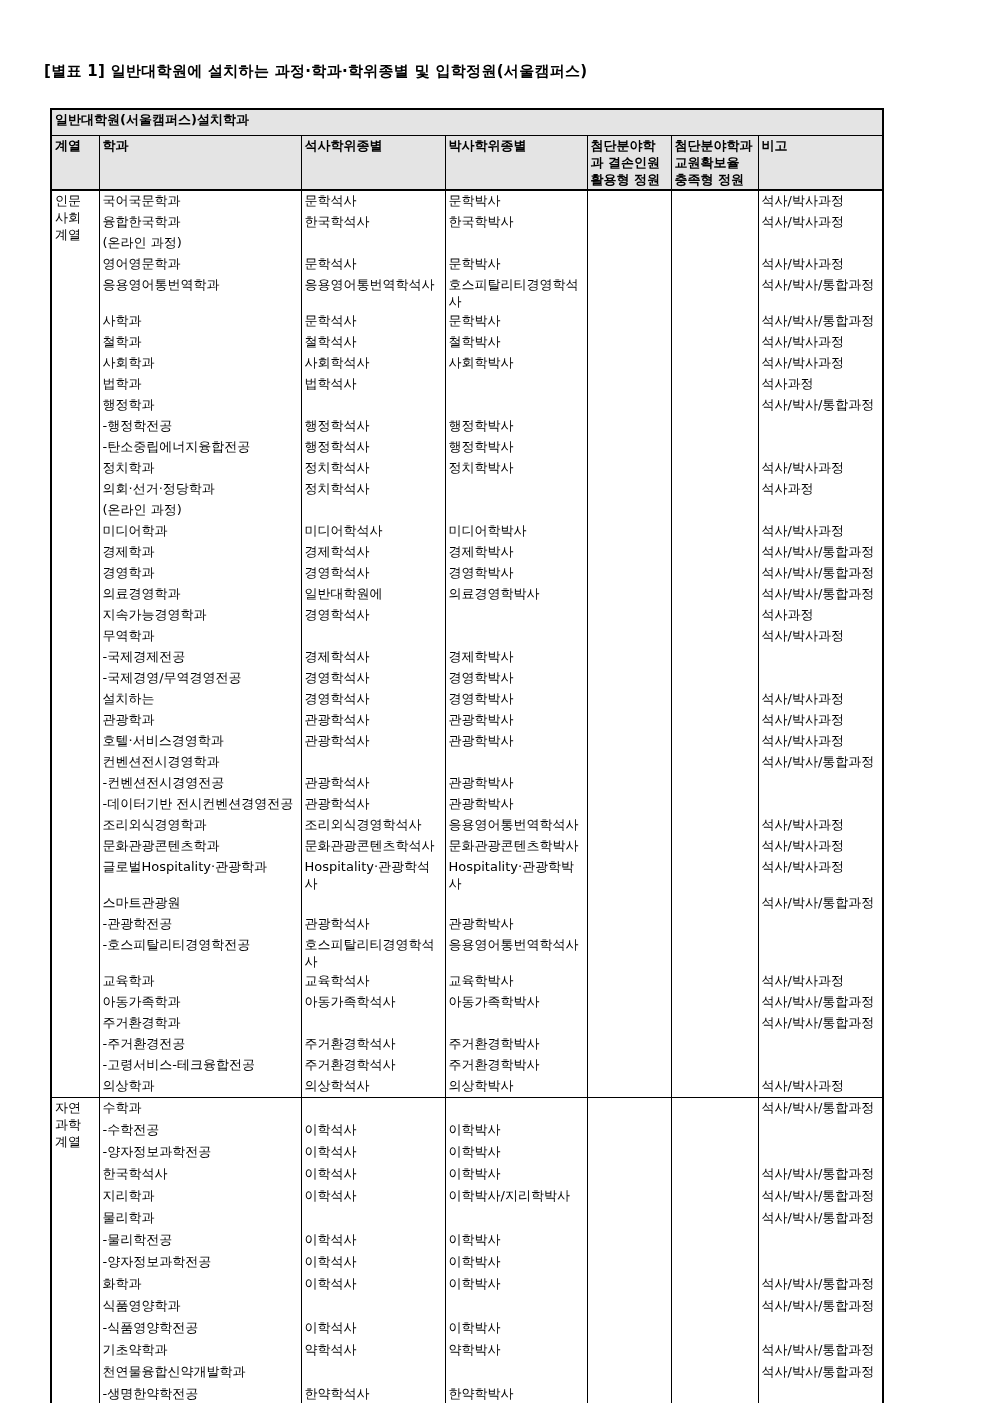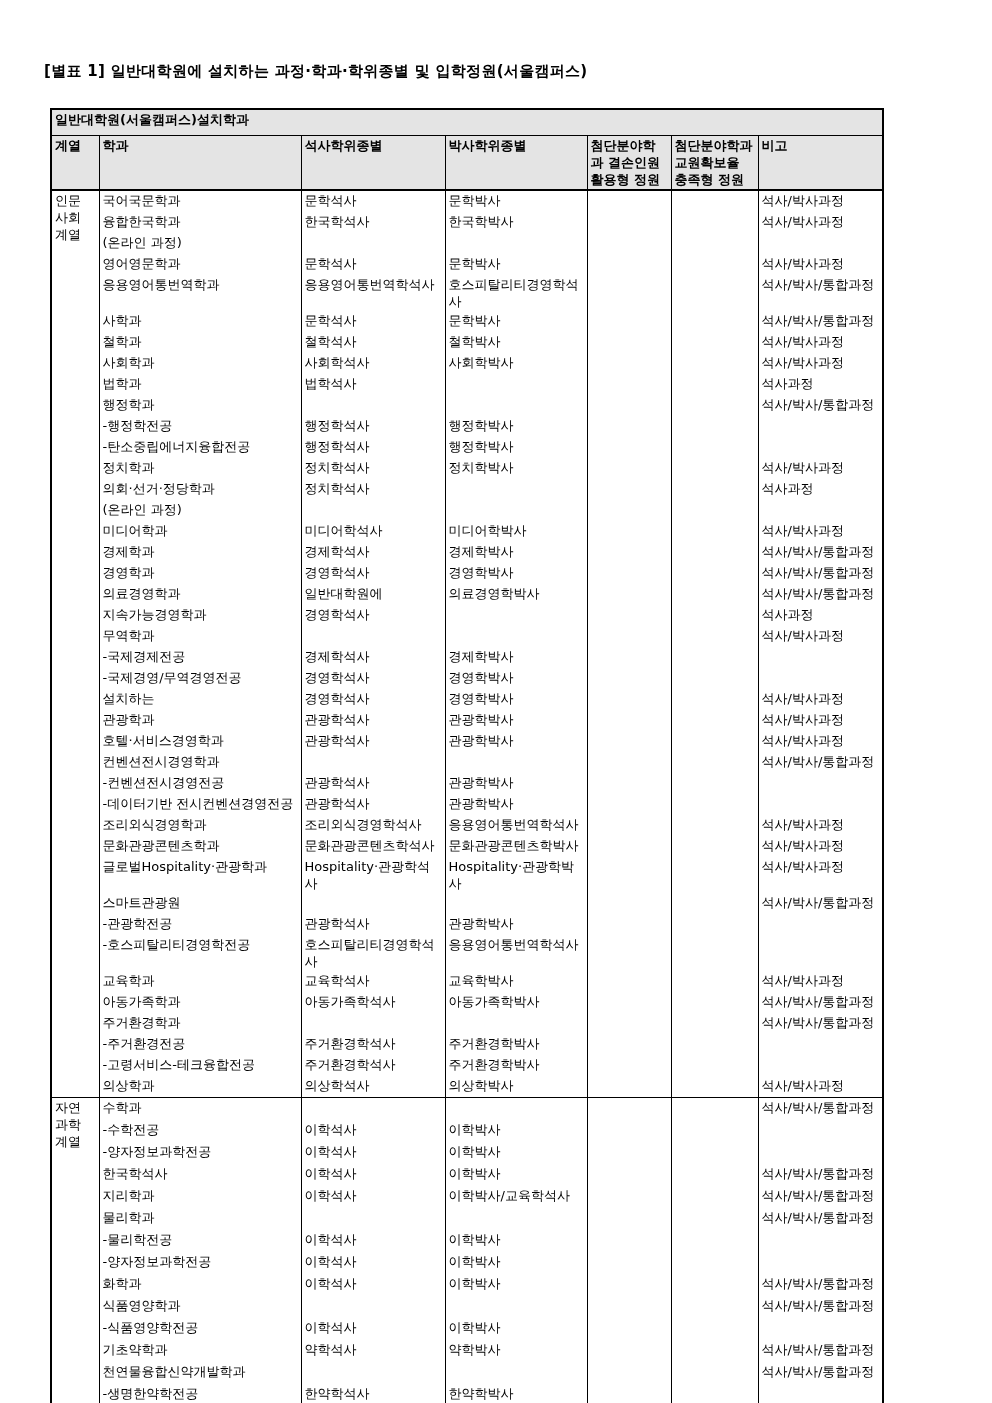--- a/index.html
+++ b/index.html
@@ -469,21 +469,21 @@
             <td class="c-dept">한국학석사</td>
             <td class="c-masters">이학석사</td>
             <td class="c-doctoral">이학박사</td>
             <td class="c-adv1"></td>
             <td class="c-adv2"></td>
             <td class="c-note">석사/박사/통합과정</td>
           </tr>
           <tr>
             <td class="c-dept">지리학과</td>
             <td class="c-masters">이학석사</td>
-            <td class="c-doctoral">이학박사/교육학석사</td>
+            <td class="c-doctoral">이학박사/지리학박사</td>
             <td class="c-adv1"></td>
             <td class="c-adv2"></td>
             <td class="c-note">석사/박사/통합과정</td>
           </tr>
           <tr>
             <td class="c-dept">물리학과</td>
             <td class="c-masters"></td>
             <td class="c-doctoral"></td>
             <td class="c-adv1"></td>
             <td class="c-adv2"></td>

